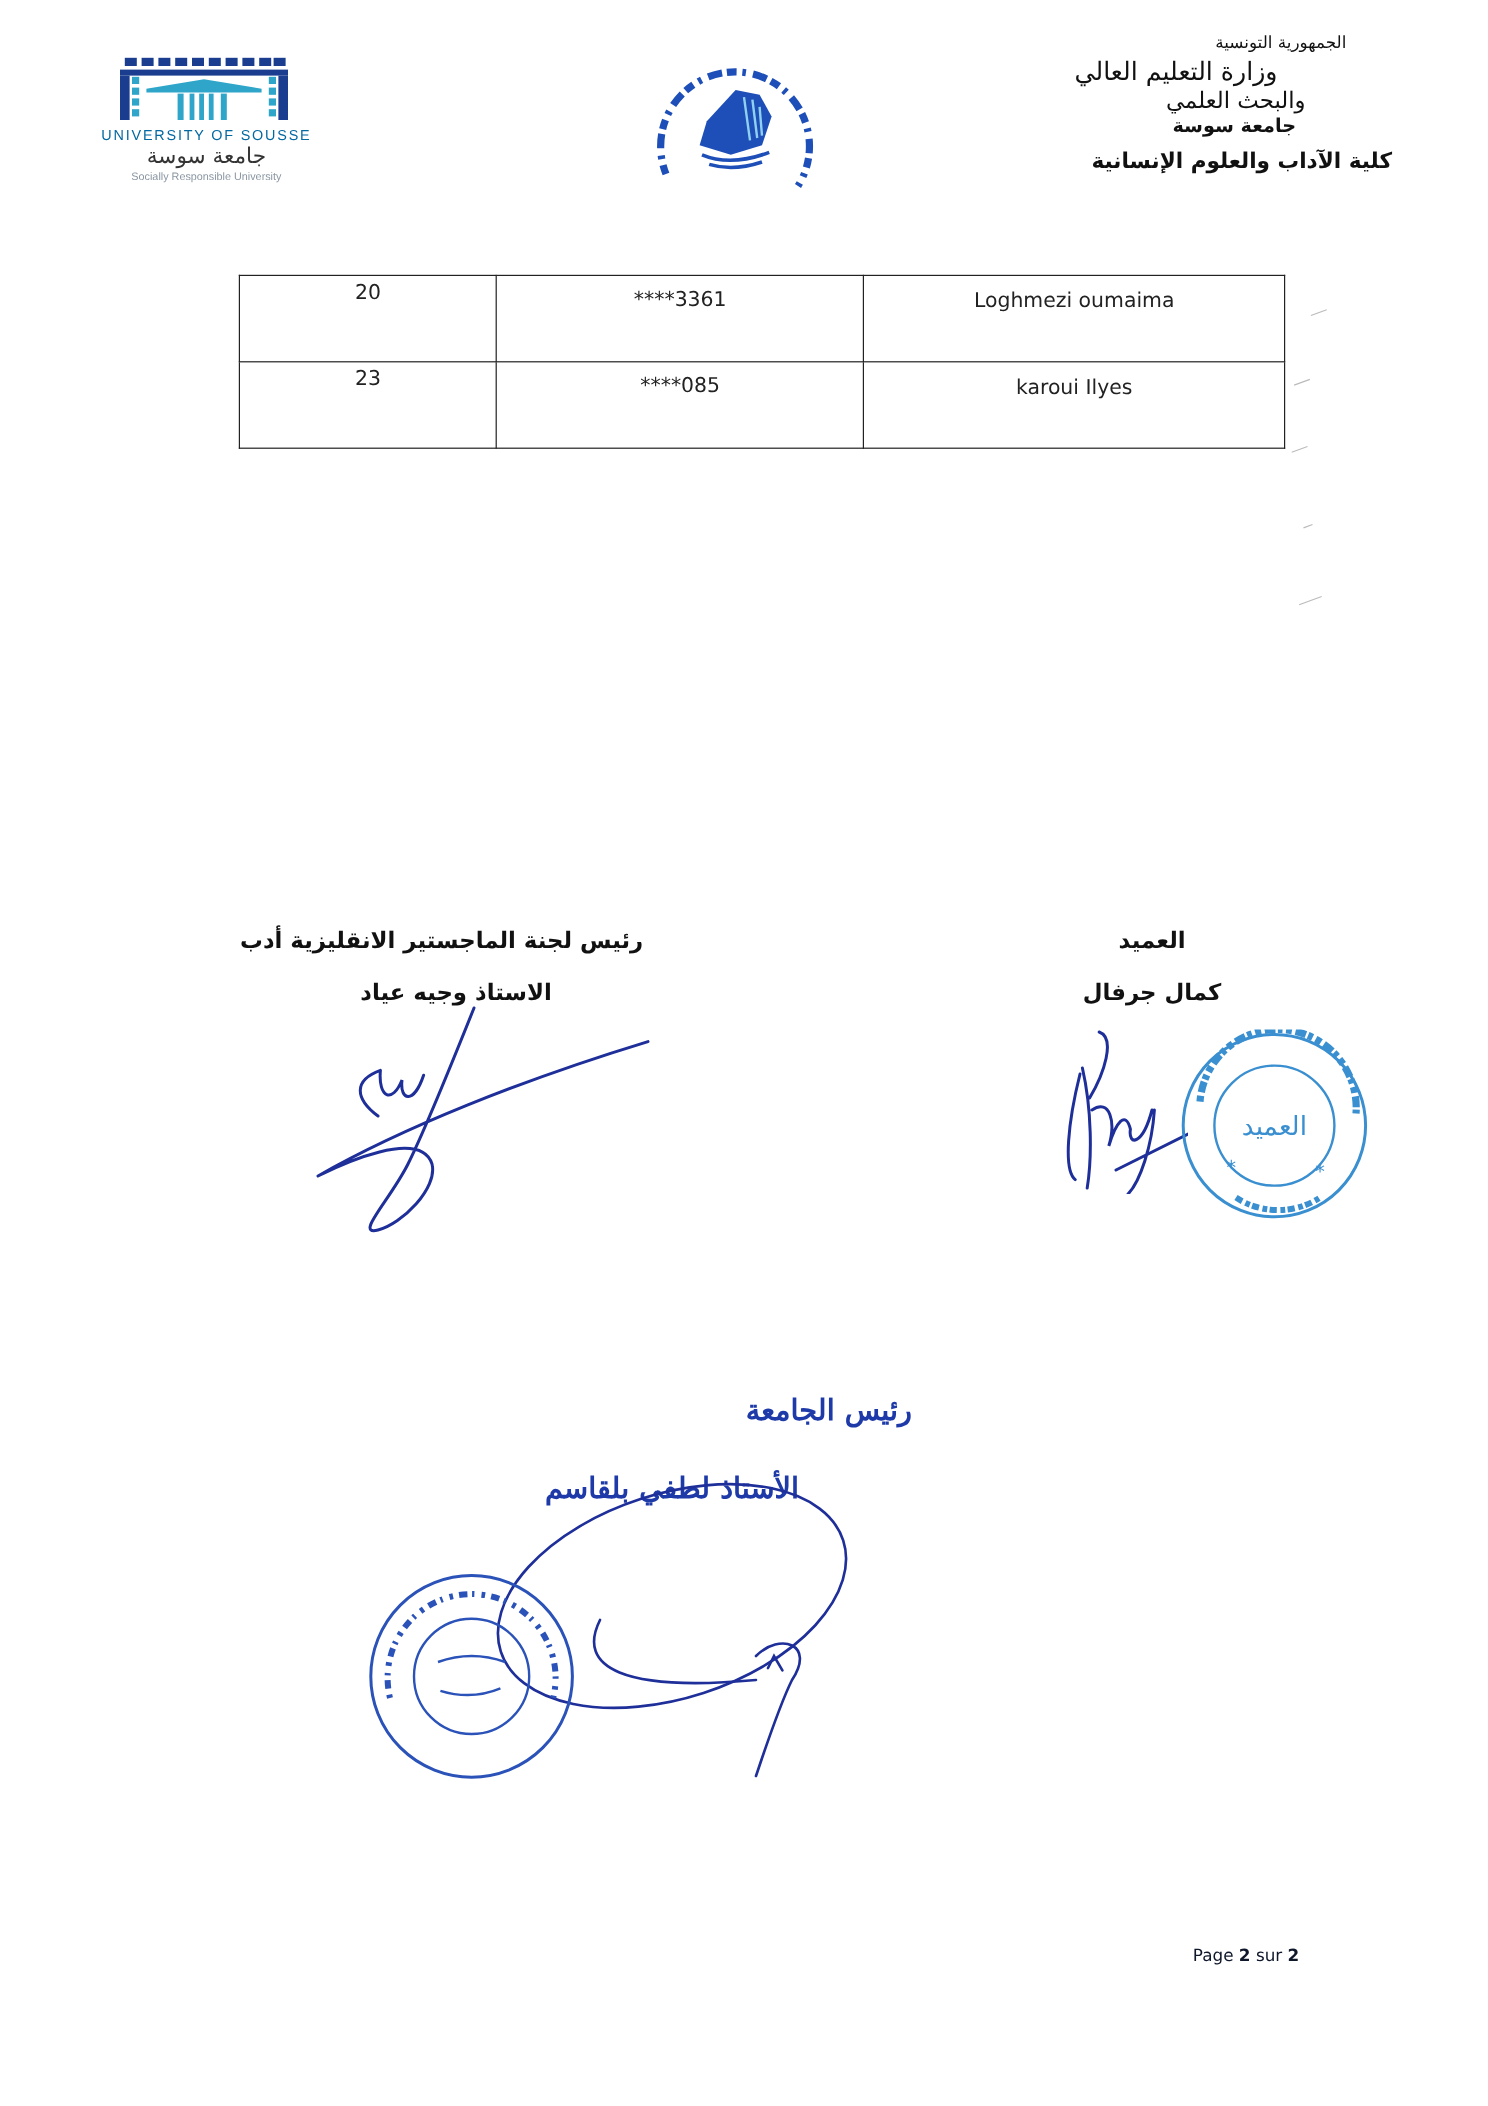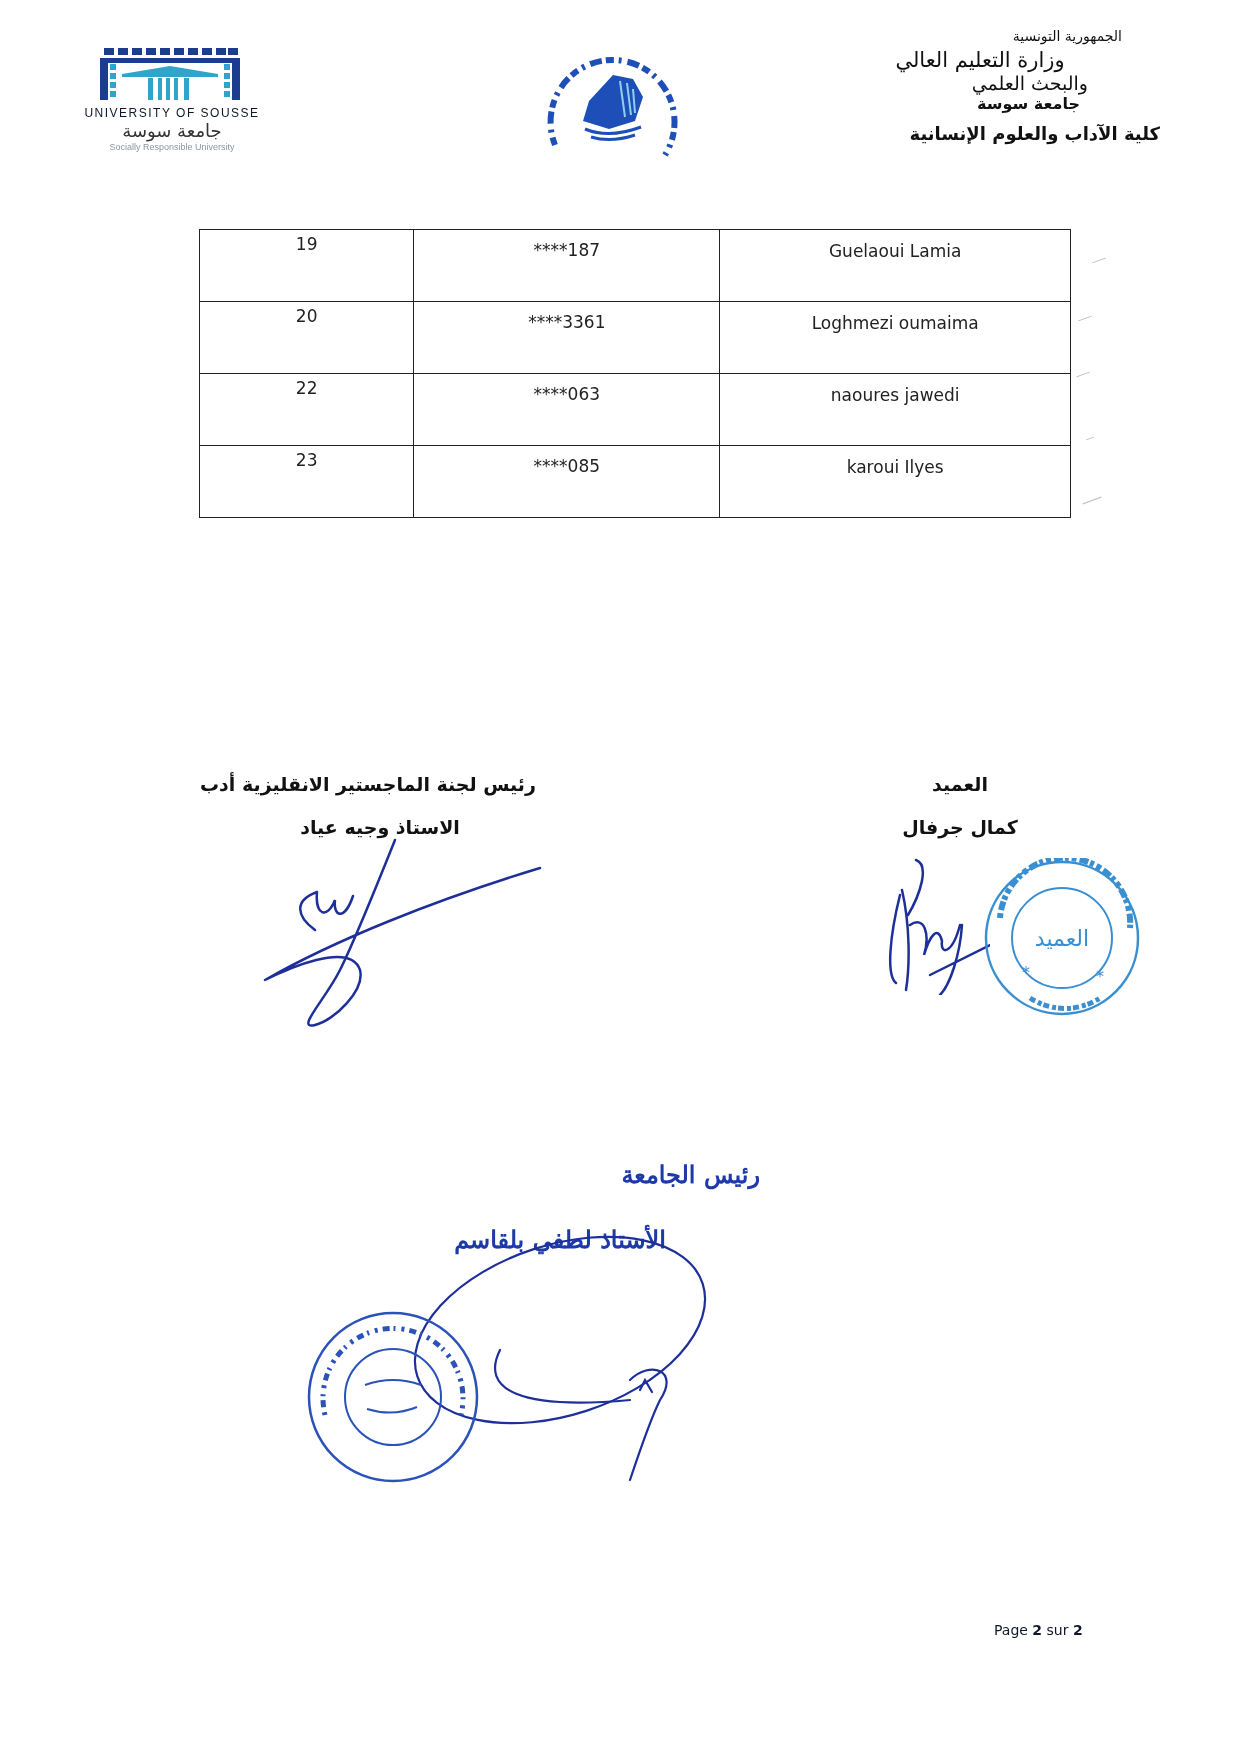--- a/index.html
+++ b/index.html
@@ -4,21 +4,21 @@
 <style>
   html, body { margin:0; padding:0; background:#ffffff; }
   body { width:1240px; height:1755px; position:relative; overflow:hidden;
          font-family:"Liberation Sans", "DejaVu Sans", sans-serif; color:#111; }
   .abs { position:absolute; }
 
   
   #uni-logo { left:72px; top:44px; width:200px; height:110px; }
   .logo-blocks { position:absolute; left:28px; top:4px; width:140px; height:52px; }
   .logo-text-en { position:absolute; left:0; top:62px; width:200px; text-align:center;
-                  font-size:12px; letter-spacing:1.5px; color:#0f172a; }
+                  font-size:12px; letter-spacing:1.5px; color:#0369a1; }
   .logo-text-ar { position:absolute; left:0; top:76px; width:200px; text-align:center;
                   font-family:"DejaVu Sans", sans-serif; font-size:18px; color:#333; direction:rtl; letter-spacing:4px;}
   .logo-text-tag { position:absolute; left:0; top:98px; width:200px; text-align:center;
                    font-size:9px; color:#8a96a3; }
 
   
   #faculty-emblem { left:525px; top:25px; width:170px; height:160px; }
 
   
   #header-right { right:100px; top:28px; width:320px; text-align:center; direction:rtl;
@@ -111,33 +111,23 @@
   <div class="hr-line1">الجمهورية التونسية</div>
   <div class="hr-line2">وزارة التعليم العالي</div>
   <div class="hr-line3">والبحث العلمي</div>
   <div class="hr-line4">جامعة سوسة</div>
   <div class="hr-line5">كلية الآداب والعلوم الإنسانية</div>
 </div>
 
 <table id="students-table" class="abs">
   <tbody>
     <tr>
-      <td class="c-num">19</td>
-      <td class="c-id">****187</td>
-      <td class="c-name">Guelaoui Lamia</td>
-    </tr>
-    <tr>
       <td class="c-num">20</td>
       <td class="c-id">****3361</td>
       <td class="c-name">Loghmezi oumaima</td>
-    </tr>
-    <tr>
-      <td class="c-num">22</td>
-      <td class="c-id">****063</td>
-      <td class="c-name">naoures jawedi</td>
     </tr>
     <tr>
       <td class="c-num">23</td>
       <td class="c-id">****085</td>
       <td class="c-name">karoui Ilyes</td>
     </tr>
   </tbody>
 </table>
 
 <div class="edge-tick" style="left:1092px;top:260px;"></div>

